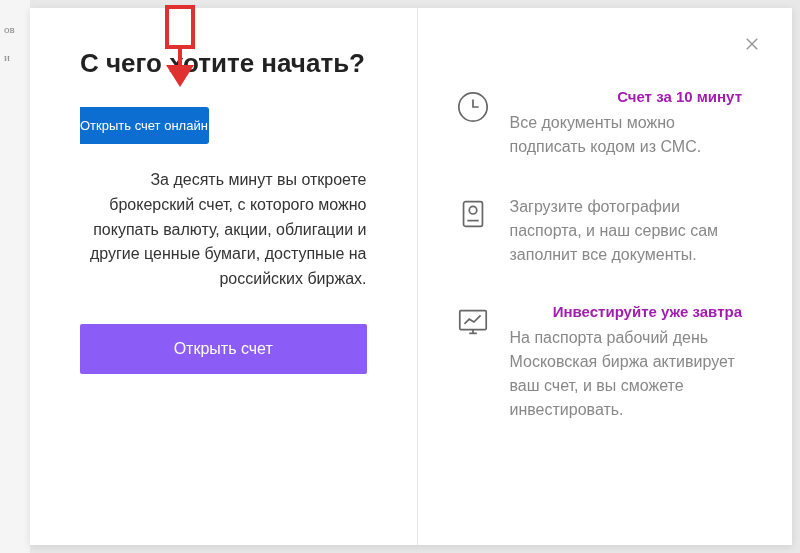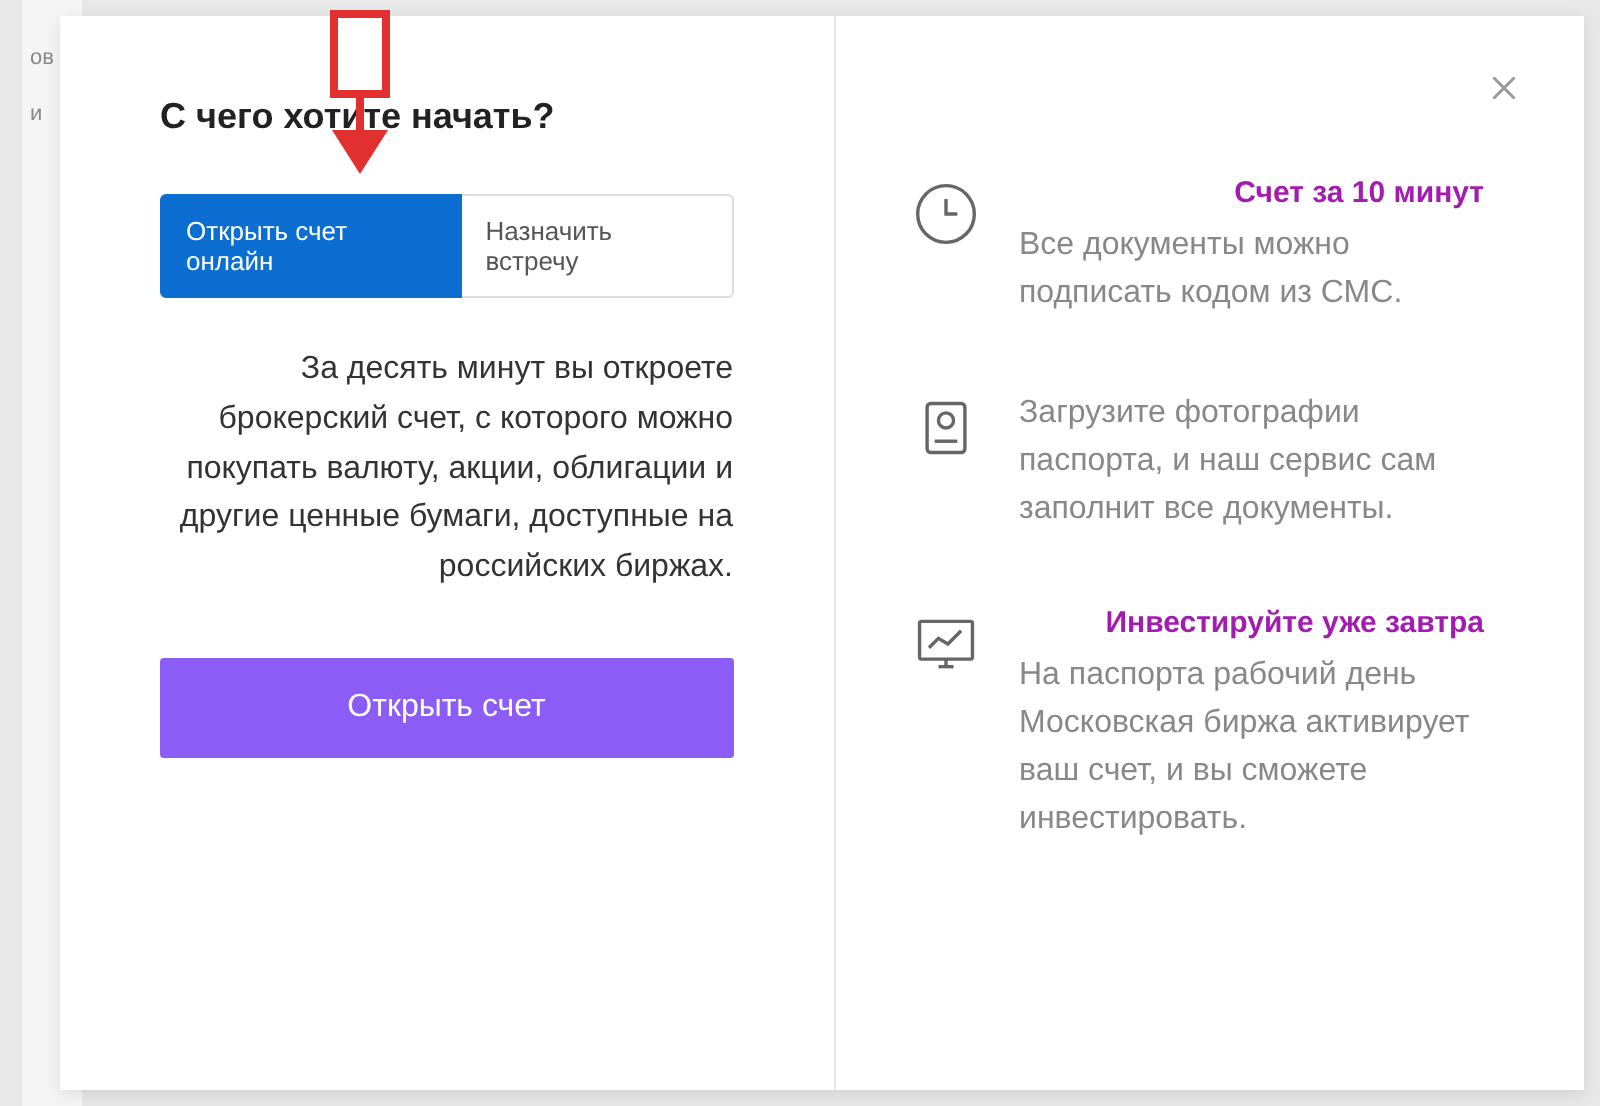--- a/index.html
+++ b/index.html
@@ -10,29 +10,30 @@
     body {
       font-family: -apple-system, BlinkMacSystemFont, "Segoe UI", Arial, sans-serif;
       background: #e8e8e8;
       width: 800px;
       height: 553px;
       overflow: hidden;
       position: relative;
     }
     .backdrop {
       position: absolute;
-      left: 11px;
+      left: 0;
       top: 0;
       width: 30px;
       height: 100%;
       background: #f5f5f5;
       color: #888;
       font-size: 11px;
       padding: 4px;
       line-height: 1.3;
+      font-family: Liberation Serif, serif;
     }
     .modal {
       position: absolute;
       left: 30px;
       top: 8px;
       right: 8px;
       bottom: 8px;
       background: #fff;
       display: flex;
       box-shadow: 0 2px 8px rgba(0,0,0,0.1);
@@ -58,31 +59,31 @@
     .left-panel {
       flex: 1;
       padding: 40px 50px 40px 50px;
       border-right: 1px solid #e5e5e5;
     }
     .right-panel {
       flex: 1;
       padding: 80px 50px 40px 38px;
     }
     .title {
-      font-size: 18px;
+      font-size: 26px;
       font-weight: 700;
       color: #222;
       margin-bottom: 28px;
     }
     .tabs {
       display: flex;
       margin-bottom: 24px;
     }
     .tab {
-      padding: 10px 12px;
+      padding: 10px 0;
       font-size: 13px;
       border: 1px solid #ddd;
       cursor: pointer;
       background: #fff;
       color: #555;
     }
     .tab.active {
       background: #0d6ed1;
       color: #fff;
       border-color: #0d6ed1;
@@ -167,21 +168,20 @@
       <line x1="5" y1="5" x2="19" y2="19"></line>
       <line x1="19" y1="5" x2="5" y2="19"></line>
     </svg>
   </button>
 
   <div class="left-panel">
     <h1 class="title">С чего хотите начать?</h1>
 
     <div class="tabs">
       <div class="tab active">Открыть счет онлайн</div>
-      <div class="tab">Назначить встречу</div>
     </div>
 
     <p class="description">За десять минут вы откроете брокерский счет, с которого можно покупать валюту, акции, облигации и другие ценные бумаги, доступные на российских биржах.</p>
 
     <button class="primary-btn">Открыть счет</button>
   </div>
 
   <div class="right-panel">
 
     <div class="feature">

